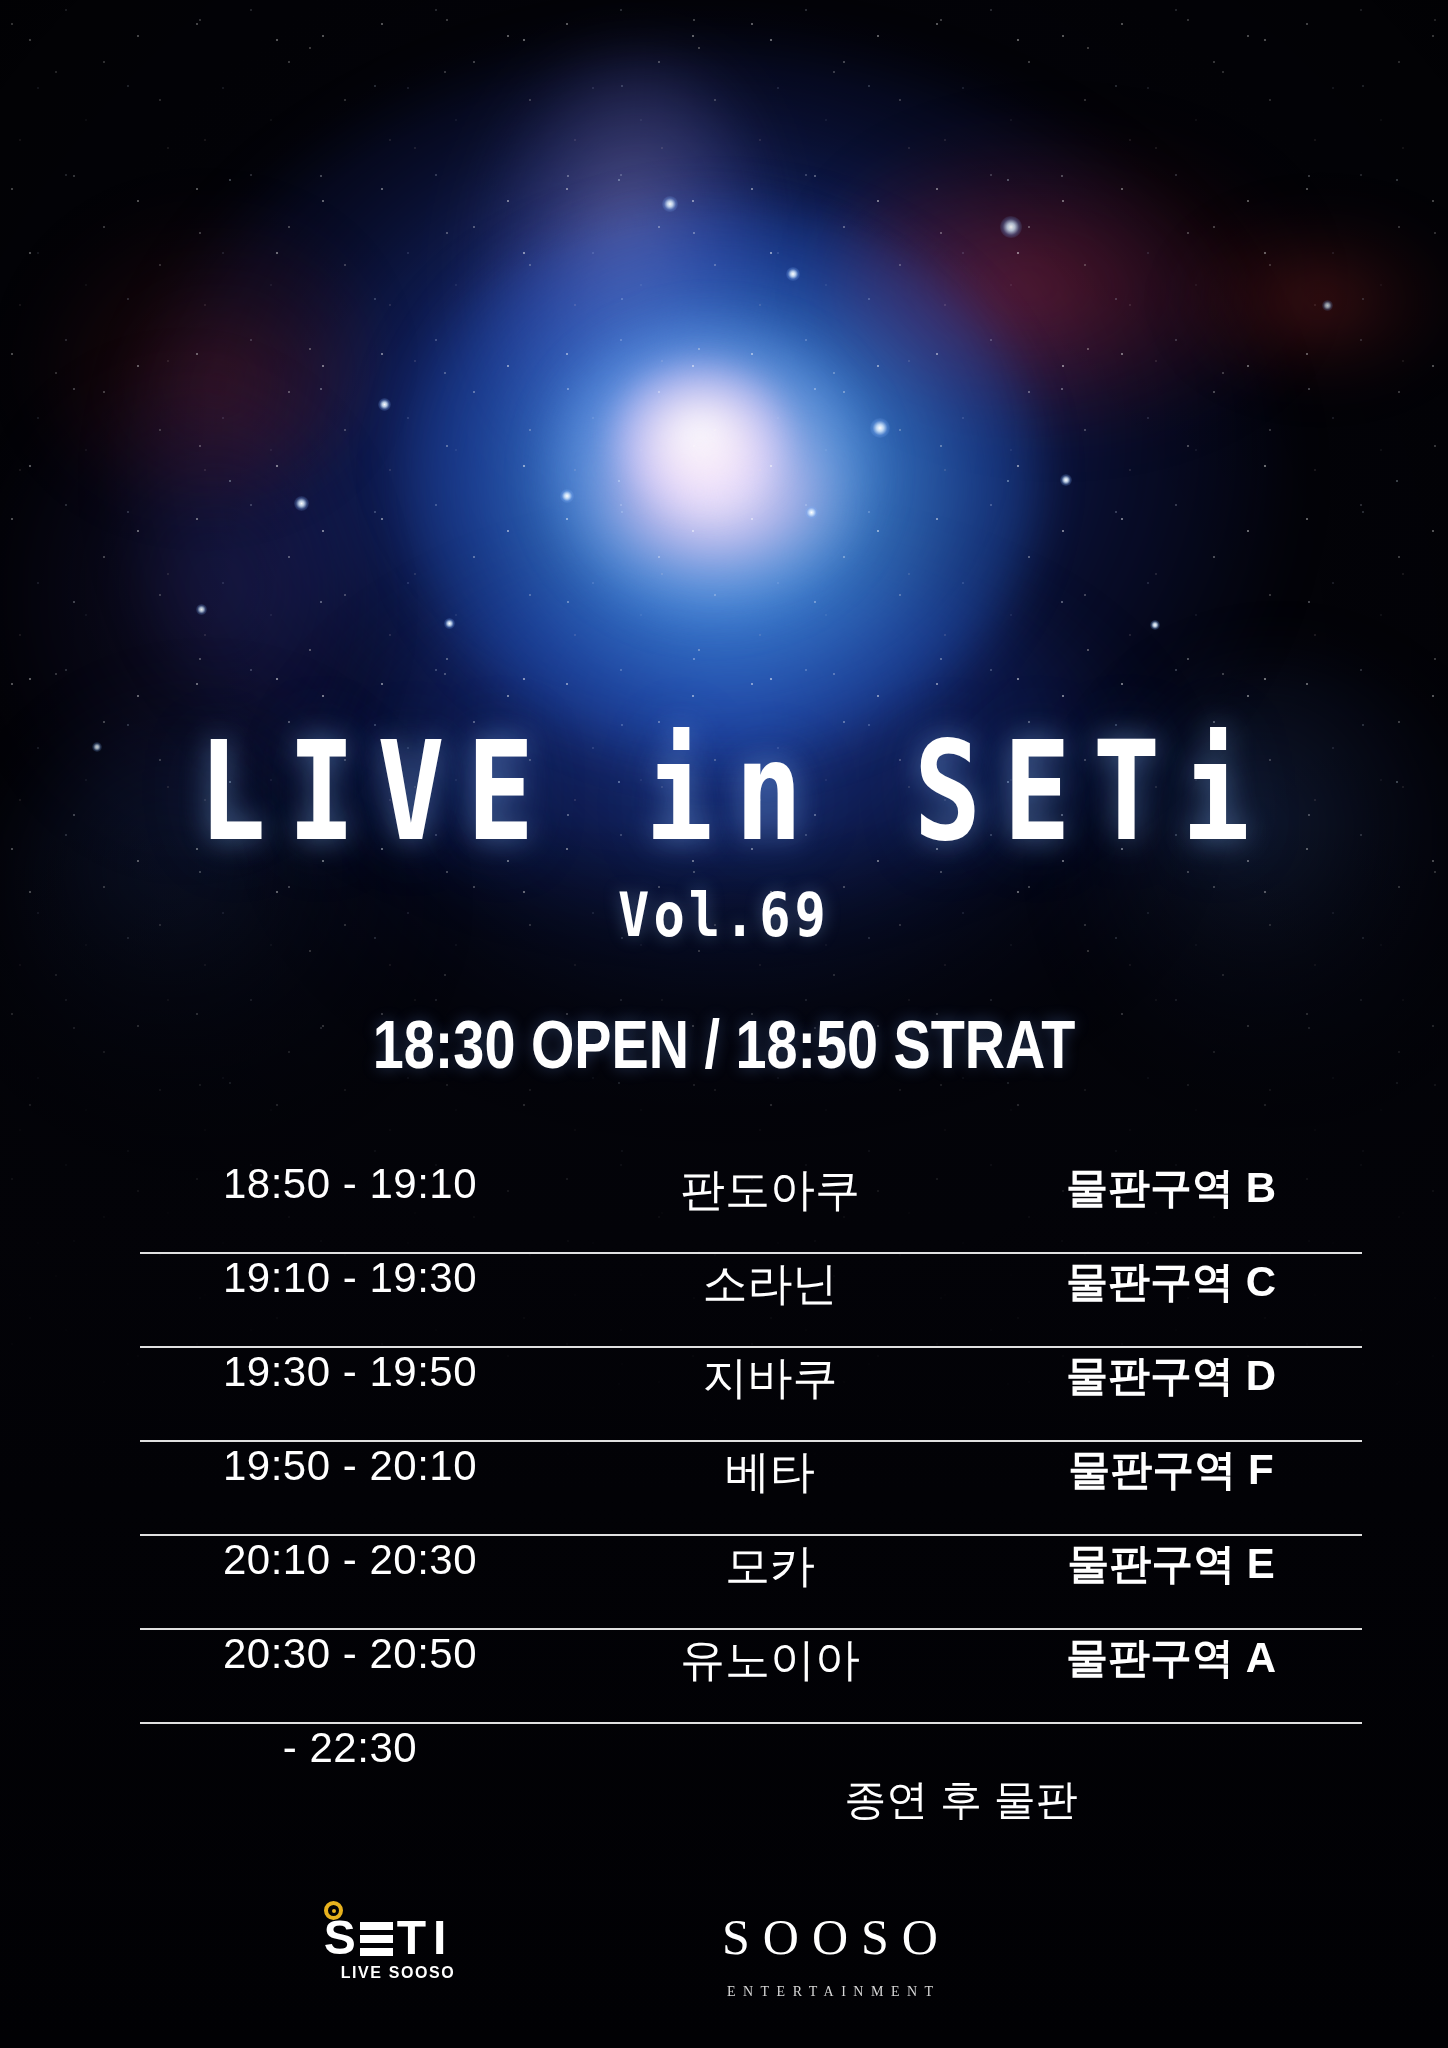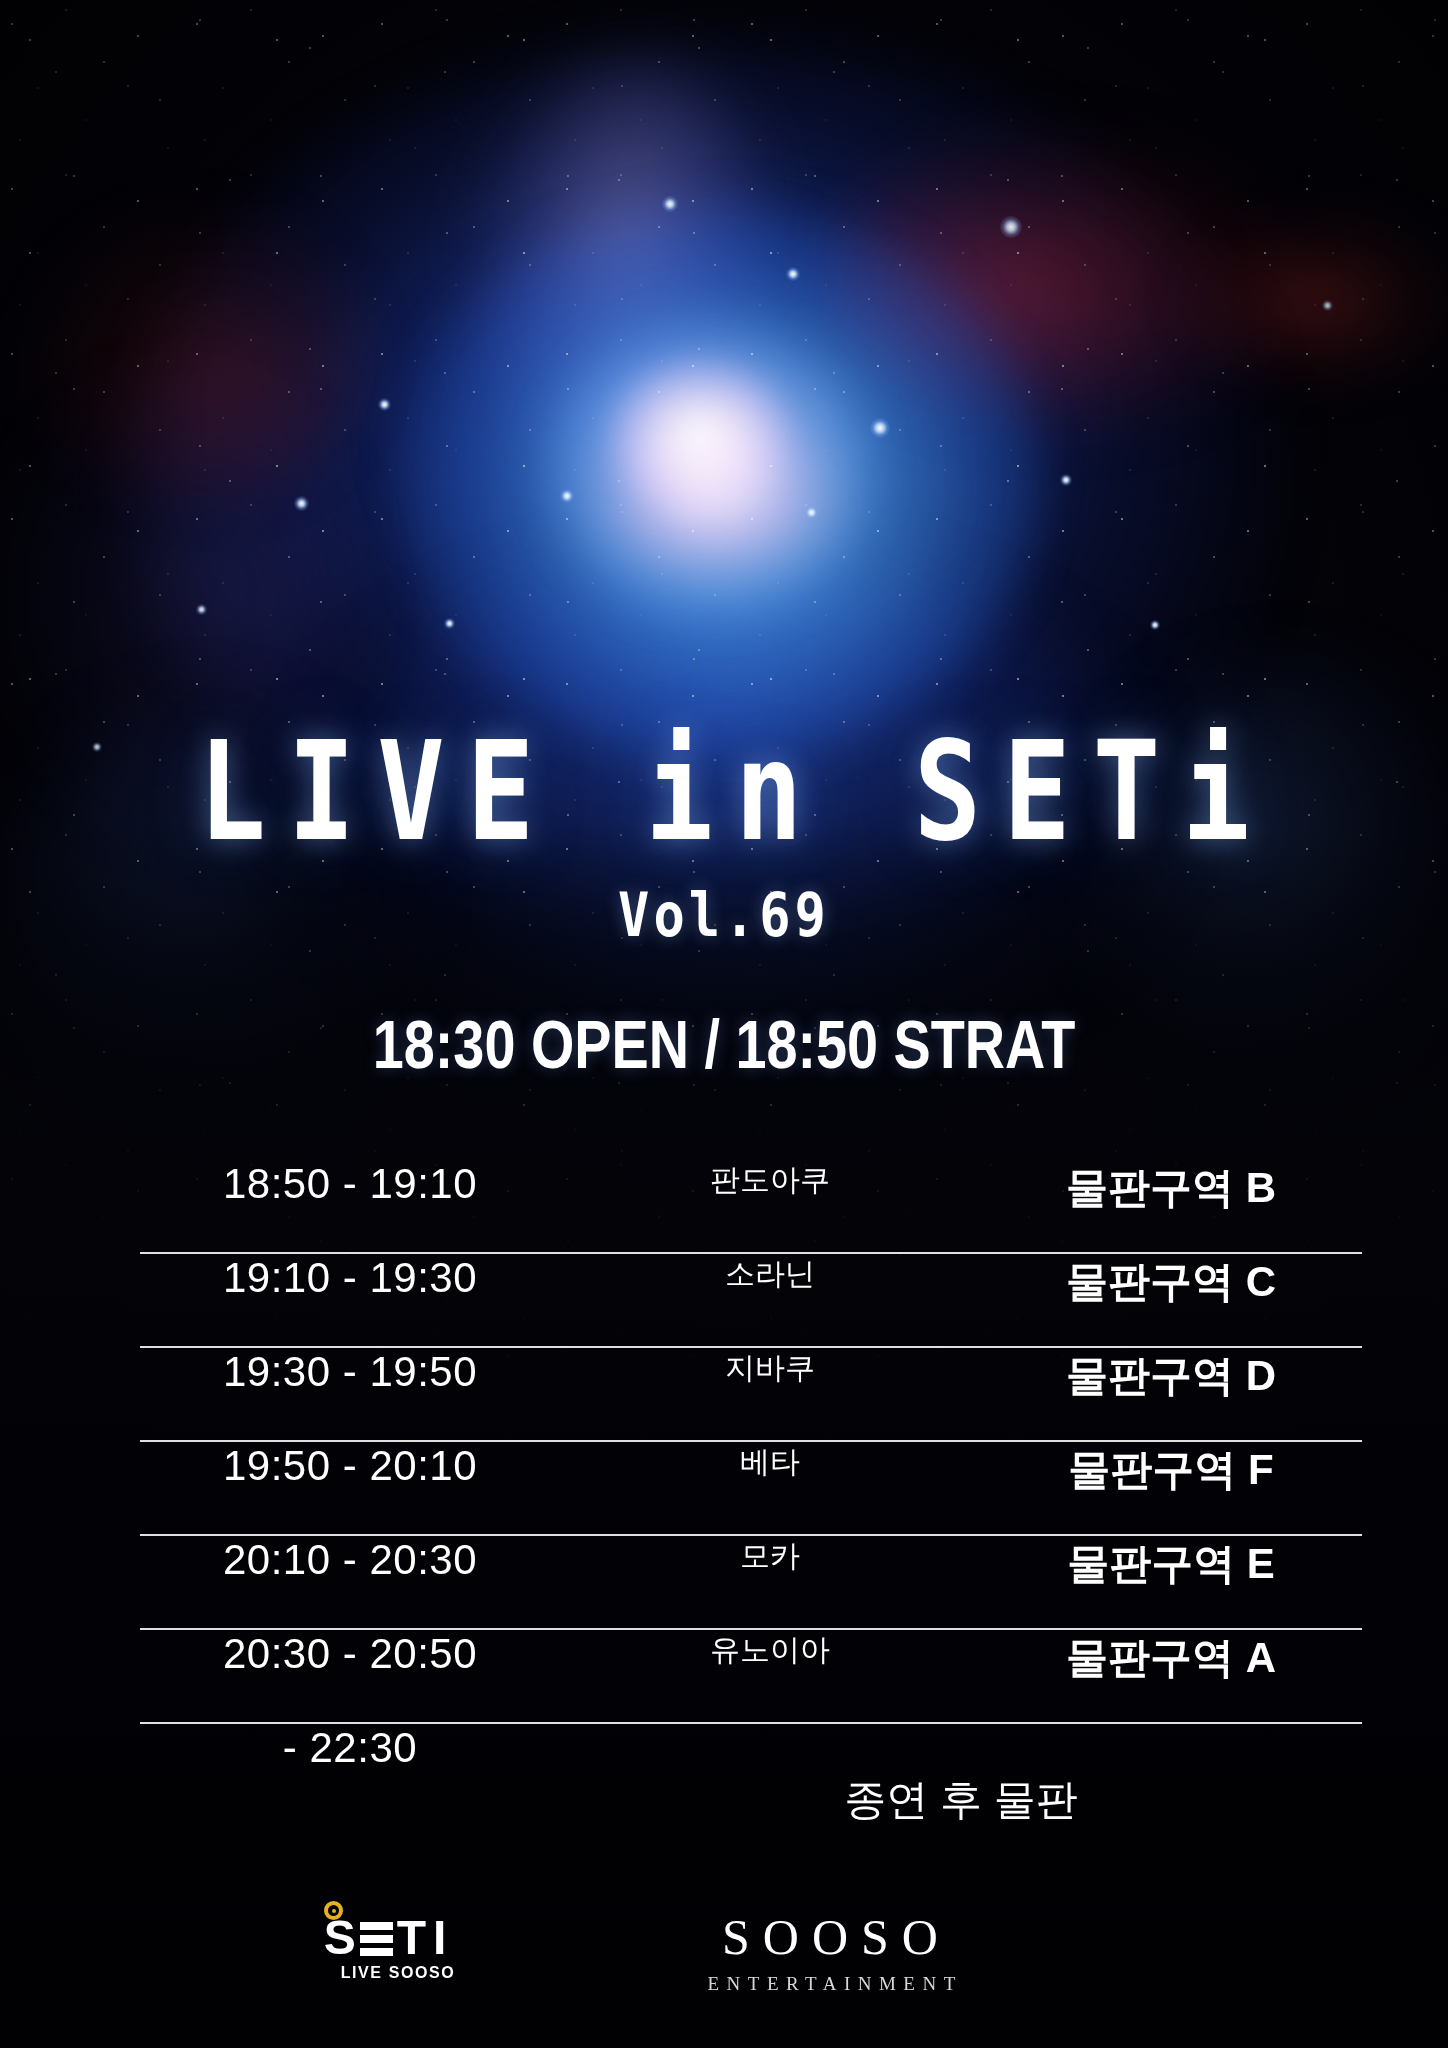--- a/index.html
+++ b/index.html
@@ -291,21 +291,21 @@
     font-size: 42px;
     font-weight: 400;
     color: #ffffff;
     letter-spacing: 0.5px;
     white-space: nowrap;
   }
   .c-artist {
     width: 420px;
     flex: 0 0 420px;
     text-align: center;
-    font-size: 30px;
+    font-size: 45px;
     font-weight: 400;
     color: #ffffff;
     white-space: nowrap;
   }
   .c-zone {
     flex: 1 1 auto;
     text-align: center;
     font-size: 42px;
     font-weight: 700;
     color: #ffffff;
@@ -418,23 +418,23 @@
   }
   .sooso-name {
     font-family: "Liberation Serif", "DejaVu Serif", serif;
     font-size: 50px;
     font-weight: 400;
     letter-spacing: 13px;
     color: #ffffff;
     text-indent: 13px;
   }
   .sooso-sub {
-    margin-top: 7px;
+    margin-top: 18px;
     font-family: "Liberation Serif", "DejaVu Serif", serif;
-    font-size: 19px;
+    font-size: 14px;
     letter-spacing: 7.5px;
     color: #d8d8d8;
     text-indent: 7.5px;
   }
 </style>
 </head>
 <body>
 
 <div id="poster">
 

